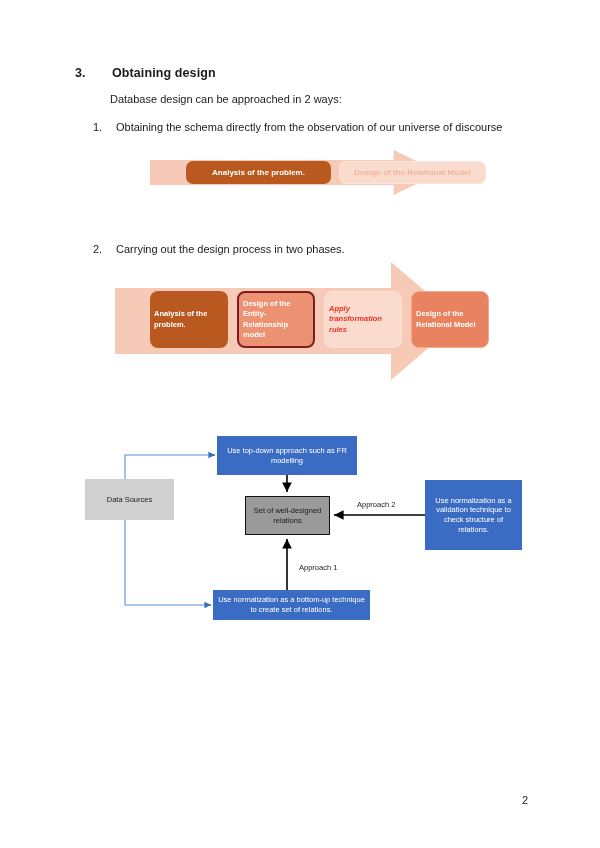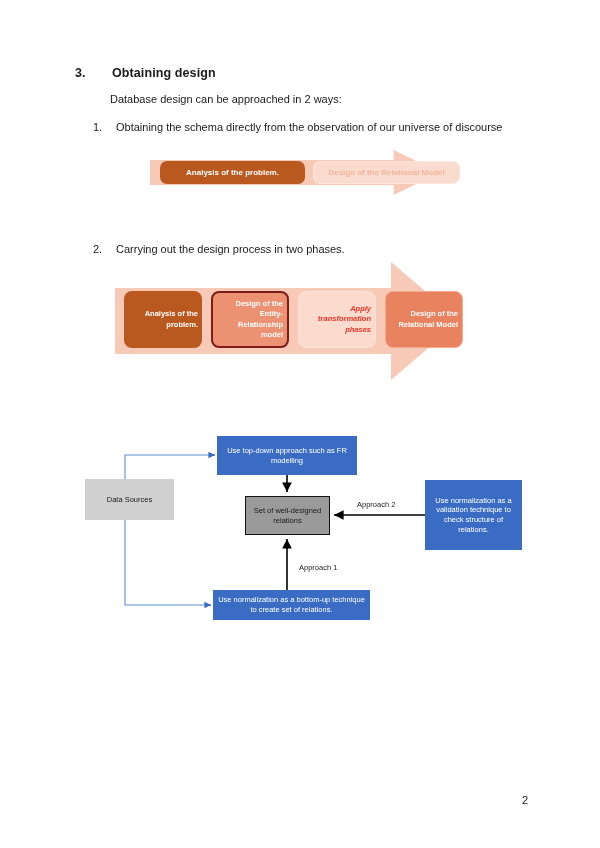--- a/index.html
+++ b/index.html
@@ -72,23 +72,24 @@
   }
   .arrow-1 .arrow-shape {
     clip-path: polygon(0 22%, 84% 22%, 84% 0, 100% 50%, 84% 100%, 84% 78%, 0 78%);
   }
   .chip {
     position: absolute;
     border-radius: 7px;
     display: flex;
     align-items: center;
     justify-content: center;
-    text-align: right;
+    text-align: left;
     box-sizing: border-box;
     line-height: 1.15;
+    margin-left: 26px;
   }
   .chip-1a {
     left: 10px; top: 11px; width: 145px; height: 23px;
     background: #b9591f;
     color: #ffffff;
     font-size: 8px;
     font-weight: bold;
   }
   .chip-1b {
     left: 163px; top: 11px; width: 147px; height: 23px;
@@ -197,21 +198,21 @@
   </div>
 
   <div class="list-item li-2">
     <span class="num">2.</span><span>Carrying out the design process in two phases.</span>
   </div>
 
   <div class="arrow-wrap-2 arrow-2">
     <div class="arrow-shape"></div>
     <div class="chip chip-2 chip-2a">Analysis of the problem.</div>
     <div class="chip chip-2 chip-2b">Design of the Entity-Relationship model</div>
-    <div class="chip chip-2 chip-2c">Apply transformation phases</div>
+    <div class="chip chip-2 chip-2c">Apply transformation rules</div>
     <div class="chip chip-2 chip-2d">Design of the Relational Model</div>
   </div>
 
   <svg class="flow" viewBox="0 0 600 848">
     <defs>
       <marker id="arrow-dark" markerWidth="7" markerHeight="7" refX="6" refY="3" orient="auto">
         <path d="M0,0 L6,3 L0,6 z" fill="#000000"></path>
       </marker>
       <marker id="arrow-light" markerWidth="7" markerHeight="7" refX="6" refY="3" orient="auto">
         <path d="M0,0 L6,3 L0,6 z" fill="#3b6cc4"></path>

